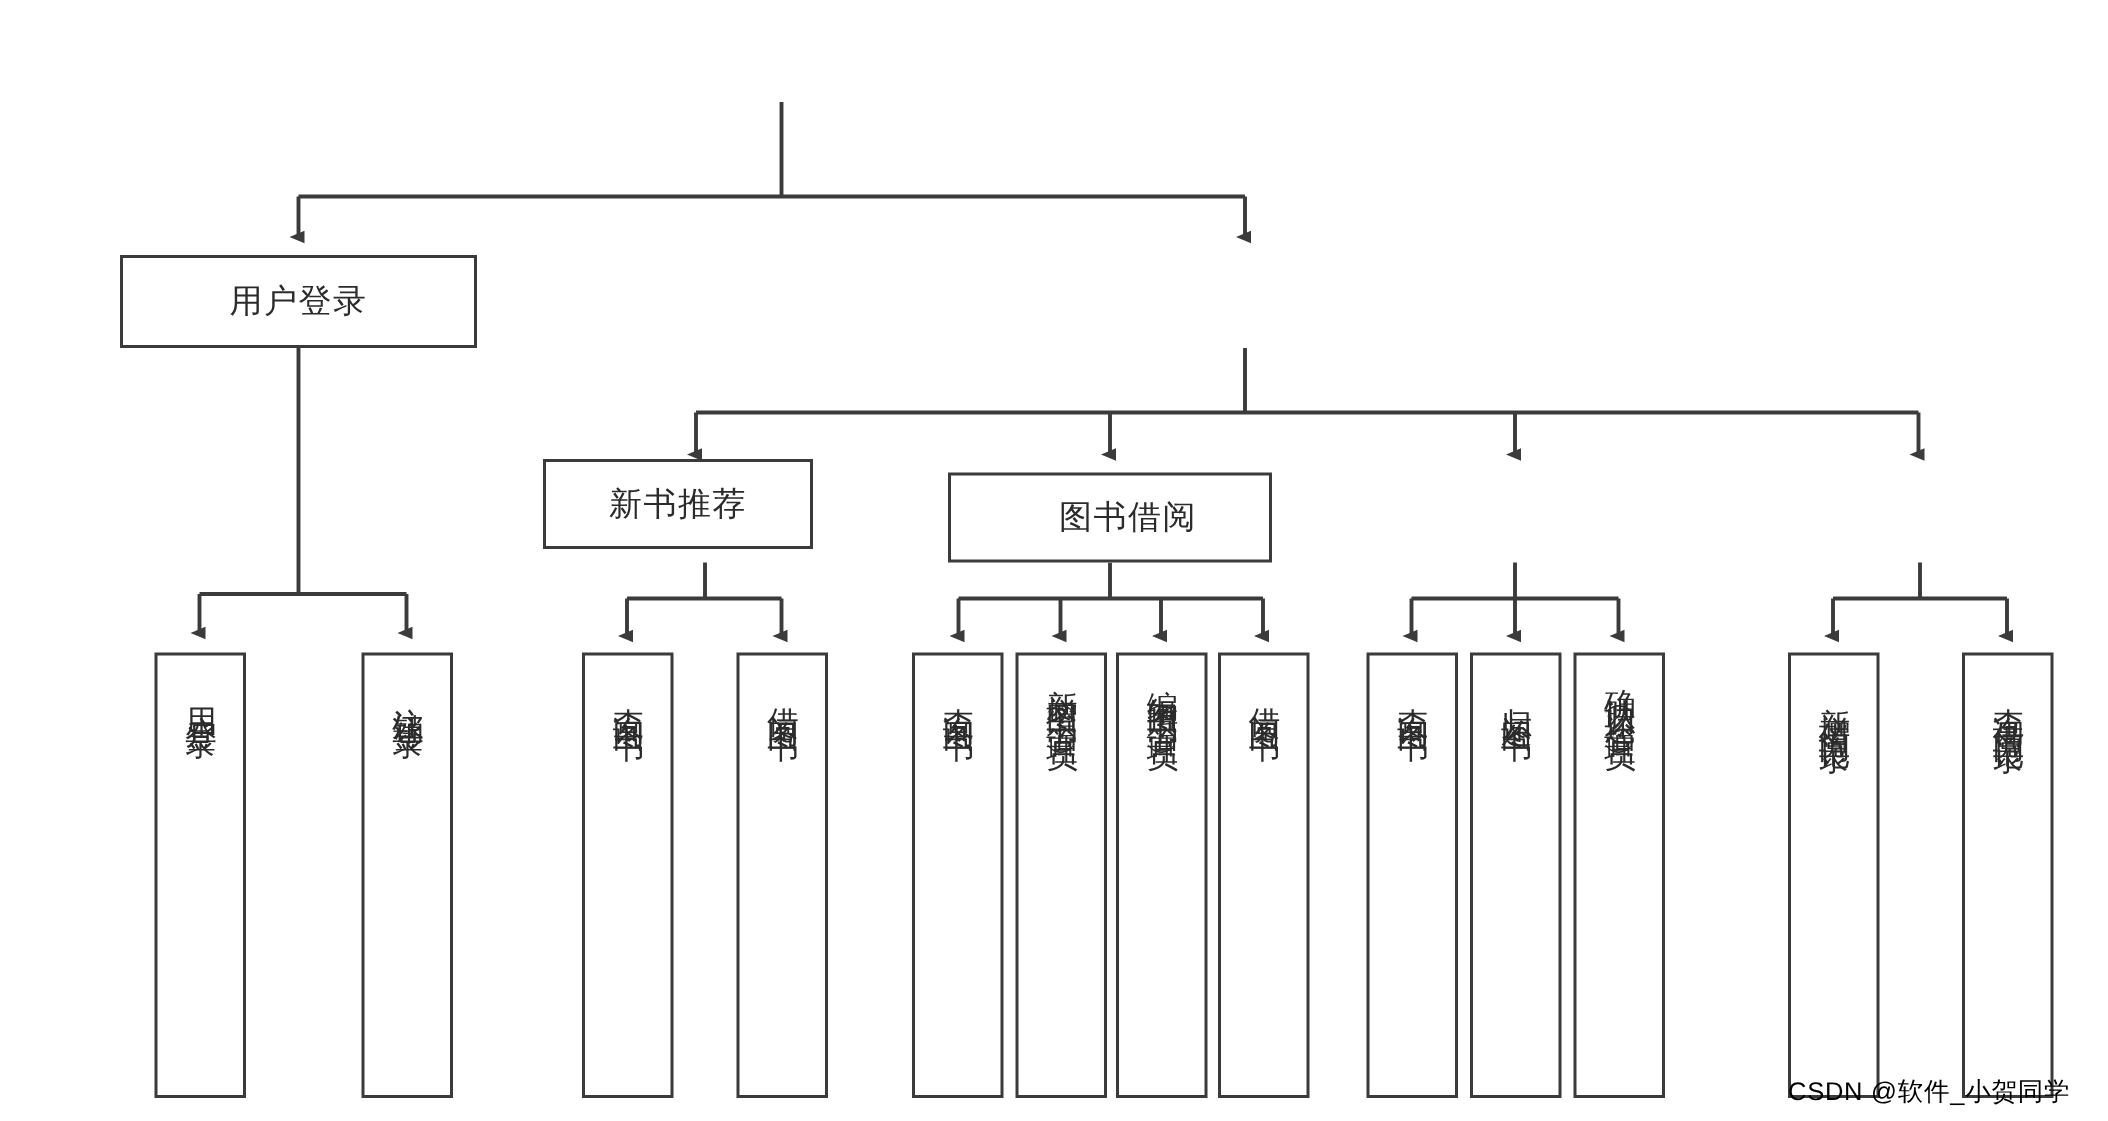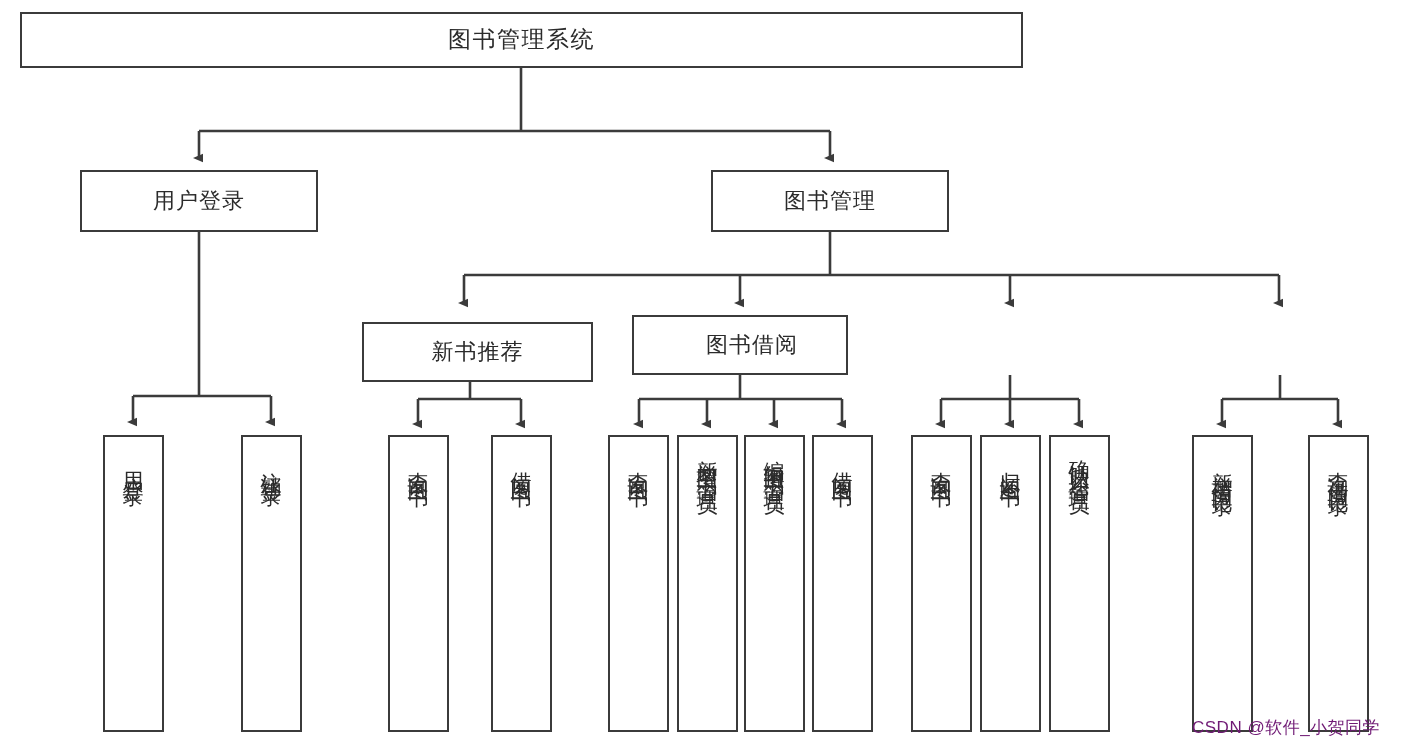--- a/index.html
+++ b/index.html
@@ -62,21 +62,21 @@
     font-size: 21px;
     letter-spacing: 5px;
     line-height: 1;
     white-space: nowrap;
   }
   .node.v.tall .label {
     padding-top: 0;
   }
   .watermark {
     position: absolute;
-    color: #701a75;
+    color: #000000;
     font-size: 17px;
     letter-spacing: 0.5px;
     white-space: nowrap;
     z-index: 5;
     font-family: "Liberation Sans", "DejaVu Sans", sans-serif;
   }
 </style>
 </head>
 <body>
 
@@ -125,32 +125,26 @@
       <path d="M1010,399 L1010,424" marker-end="url(#arrow)"></path>
       <path d="M1079,399 L1079,424" marker-end="url(#arrow)"></path>
 
       <path d="M1280,375 L1280,399"></path>
       <path d="M1222,399 L1338,399"></path>
       <path d="M1222,399 L1222,424" marker-end="url(#arrow)"></path>
       <path d="M1338,399 L1338,424" marker-end="url(#arrow)"></path>
     </g>
   </svg>
 
-  <div class="node h root" style="left:20px; top:12px; width:1003px; height:56px;">
-    <span class="label">图书管理系统</span>
-  </div>
 
   <div class="node h" style="left:80px; top:170px; width:238px; height:62px;">
     <span class="label">用户登录</span>
   </div>
-  <div class="node h" style="left:711px; top:170px; width:238px; height:62px;">
-    <span class="label">图书管理</span>
-  </div>
 
-  <div class="node h" style="left:362px; top:322px; width:231px; height:60px;">
+  <div class="node h" style="left:362px; top:306px; width:180px; height:60px;">
     <span class="label">新书推荐</span>
   </div>
   <div class="node h" style="left:632px; top:315px; width:216px; height:60px;padding-left:24px;">
     <span class="label">图书借阅</span>
   </div>
 
   <div class="node v" style="left:103px; top:435px; width:61px; height:297px;">
     <span class="label">用户登录</span>
   </div>
   <div class="node v" style="left:241px; top:435px; width:61px; height:297px;">

